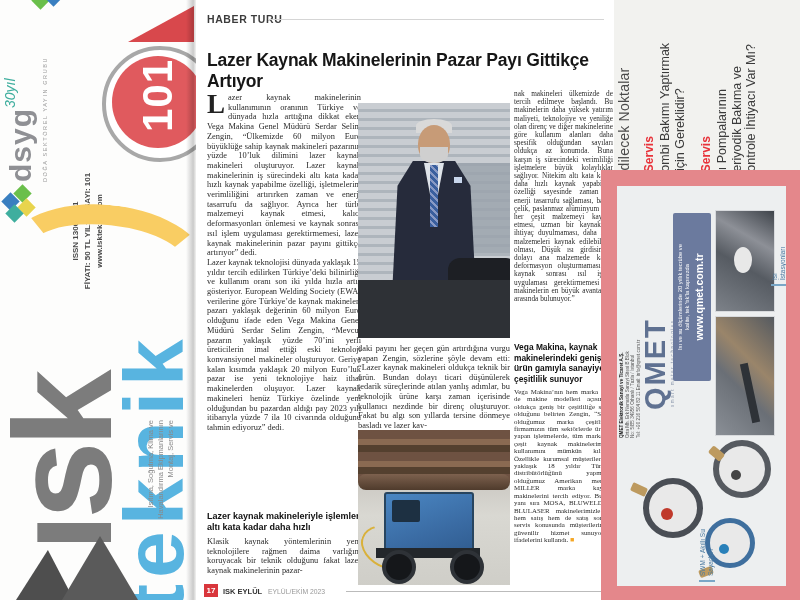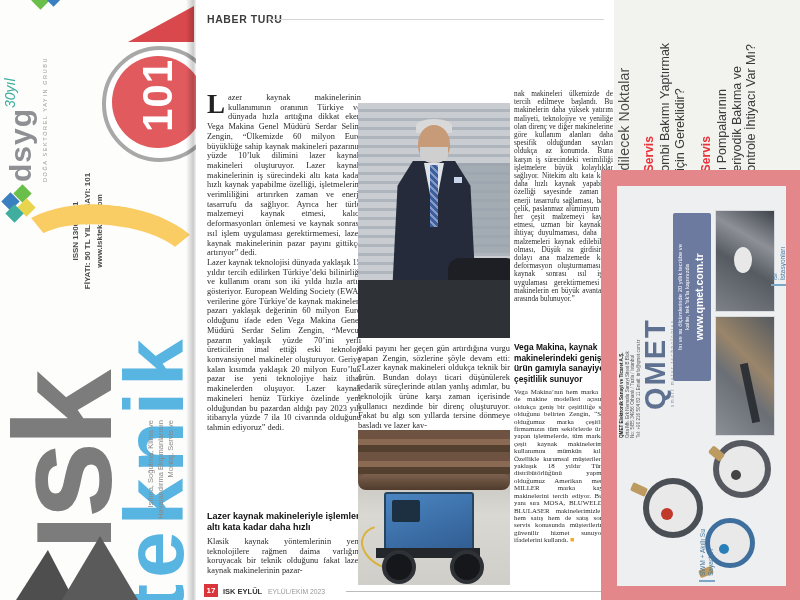--- a/index.html
+++ b/index.html
@@ -157,20 +157,21 @@
       <div>Isıtma, Soğutma, Klima ve</div>
       <div>Havalandırma Ekipmanlarının</div>
       <div>Montaj, Servis ve</div>
     </div>
   </div>
   <div class="abs fold"></div>
 
   <div class="page">
     <div class="abs kicker">HABER TURU</div>
     <div class="abs kicker-line"></div>
+    <h1 class="abs headline" style="margin:0;">Lazer Kaynak Makinelerinin Pazar Payı Gittikçe Artıyor</h1>
 
     <div class="abs colbody c1">
       <p><span class="dropcap">L</span><span>azer kaynak makinelerinin kullanımının oranının Türkiye ve dünyada hızla arttığına dikkat eken Vega Makina Genel Müdürü Serdar Selim Zengin, “Ülkemizde 60 milyon Euro büyüklüğe sahip kaynak makineleri pazarının yüzde 10’luk dilimini lazer kaynak makineleri oluşturuyor. Lazer kaynak makinelerinin iş sürecindeki altı kata kadar hızlı kaynak yapabilme özelliği, işletmelerim verimliliğini artırırken zaman ve enerji tasarrufu da sağlıyor. Ayrıca her türlü malzemeyi kaynak etmesi, kalıcı deformasyonları önlemesi ve kaynak sonrası ısıl işlem uygulaması gerektirmemesi, lazer kaynak makinelerinin pazar payını gittikçe artırıyor” dedi.</span></p>
       <p>Lazer kaynak teknolojisi dünyada yaklaşık 15 yıldır tercih edilirken Türkiye’deki bilinirliği ve kullanım oranı son iki yılda hızla artış gösteriyor. European Welding Society (EWA) verilerine göre Türkiye’de kaynak makineleri pazarı yaklaşık değerinin 60 milyon Euro olduğunu ifade eden Vega Makina Genel Müdürü Serdar Selim Zengin, “Mevcut pazarın yaklaşık yüzde 70’ini yerli üreticilerin imal ettiği eski teknoloji konvansiyonel makineler oluşturuyor. Geriye kalan kısımda yaklaşık 20 milyon Euro’luk pazar ise yeni teknolojiye haiz ithal makinelerden oluşuyor. Lazer kaynak makineleri henüz Türkiye özelinde yeni olduğundan bu pazardan aldığı pay 2023 yılı itibarıyla yüzde 7 ila 10 civarında olduğunu tahmin ediyoruz” dedi.</p>
     </div>
     <div class="abs subhead sh1">Lazer kaynak makineleriyle işlemler altı kata kadar daha hızlı</div>
     <div class="abs colbody c1b">Klasik kaynak yöntemlerinin yeni teknolojilere rağmen daima varlığını koruyacak bir teknik olduğunu fakat lazer kaynak makinelerinin pazar-</div>
 
     <div class="abs photo1">
       <div class="p1-wall"></div>

